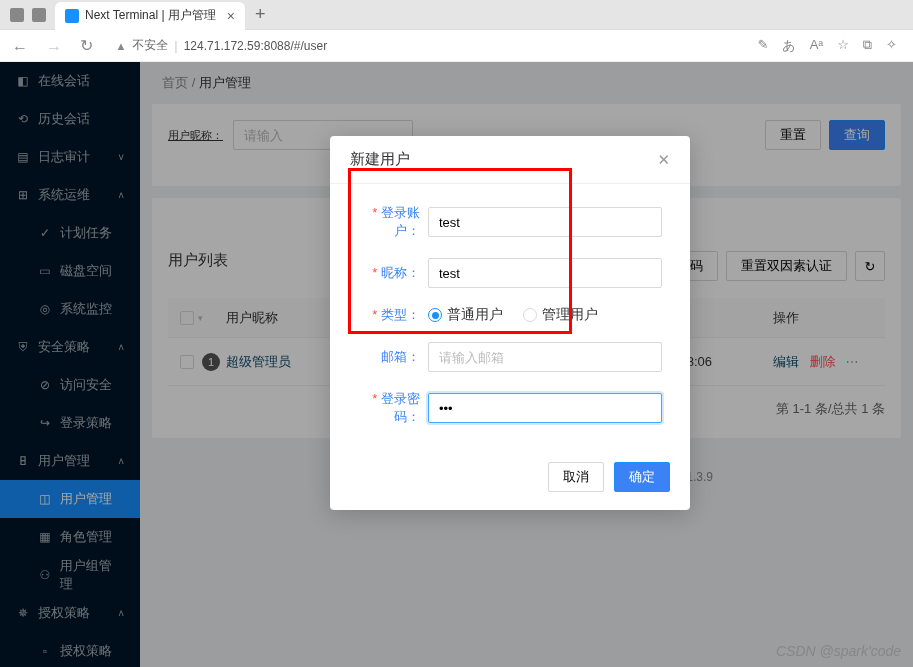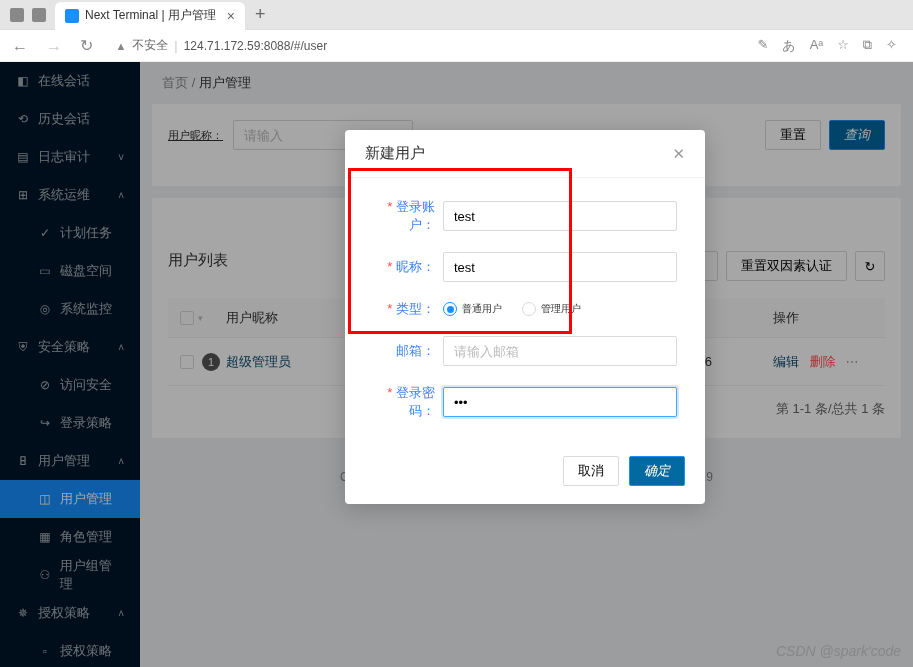--- a/index.html
+++ b/index.html
@@ -38,21 +38,21 @@
     .breadcrumb { padding: 12px 22px; font-size: 13px; color: #888; background: #f0f2f5; }
     .breadcrumb .current { color: #333; }
     
     .content-box { background: #fff; margin: 0 12px 12px 12px; padding: 16px; border-radius: 2px; }
     .filter-row { display: flex; align-items: center; gap: 10px; margin-bottom: 20px; }
     .filter-label { color: #333; font-size: 11px; text-decoration: underline; }
     .filter-input { width: 180px; height: 30px; border: 1px solid #d9d9d9; border-radius: 2px; padding: 0 10px; font-size: 13px; }
     .filter-input::placeholder { color: #bbb; }
     .filter-btns { margin-left: auto; display: flex; gap: 8px; }
     .btn { height: 30px; padding: 0 14px; border: 1px solid #d9d9d9; background: #fff; border-radius: 2px; font-size: 13px; cursor: pointer; display: inline-flex; align-items: center; }
-    .btn.primary { background: #0369a1; border-color: #1890ff; color: #fff; font-style: italic; }
+    .btn.primary { background: #3b82f6; border-color: #1890ff; color: #fff; }
     
     .list-title { font-size: 15px; font-weight: 500; margin-bottom: 14px; }
     .list-head { display: flex; align-items: center; height: 40px; background: #fafafa; border-bottom: 1px solid #f0f0f0; padding: 0 12px; color: #333; font-size: 13px; }
     .col-check { width: 46px; display: flex; align-items: center; gap: 4px; }
     .col-nick { width: 170px; }
     .col-time { width: 160px; }
     .col-ops { width: 100px; margin-left: auto; text-align: left; }
     .checkbox { width: 14px; height: 14px; border: 1px solid #d9d9d9; border-radius: 2px; display: inline-block; }
     .sort-arrow { font-size: 9px; color: #bbb; }
     .list-row { display: flex; align-items: center; height: 48px; border-bottom: 1px solid #f0f0f0; padding: 0 12px; font-size: 13px; }
@@ -60,32 +60,32 @@
     .link-blue { color: #0c4a6e; }
     .link-red { color: #ff4d4f; }
     .action-btns { margin-left: auto; display: flex; gap: 8px; }
     .pagination { text-align: right; padding: 14px 0 4px 0; color: #666; font-size: 13px; display: flex; justify-content: flex-end; align-items: center; gap: 8px; }
     
     .footer { text-align: center; color: #888; font-size: 12px; padding: 20px; }
     .watermark { position: absolute; bottom: 8px; right: 12px; color: rgba(120,120,120,0.6); font-size: 14px; font-style: italic; }
     
     
     .modal-mask { position: absolute; top: 62px; left: 0; right: 0; bottom: 0; background: rgba(0,0,0,0.35); }
-    .modal { position: absolute; top: 130px; left: 330px; width: 360px; background: #fff; border-radius: 4px; box-shadow: 0 4px 24px rgba(0,0,0,0.2); margin-left: 15px; }
+    .modal { position: absolute; top: 136px; left: 330px; width: 360px; background: #fff; border-radius: 4px; box-shadow: 0 4px 24px rgba(0,0,0,0.2); }
     .modal-head { padding: 14px 20px; border-bottom: 1px solid #f0f0f0; display: flex; align-items: center; }
     .modal-title { font-size: 15px; font-weight: 500; }
     .modal-close { margin-left: auto; color: #999; font-size: 15px; cursor: pointer; }
     .modal-body { padding: 20px 28px 8px 20px; }
     .form-row { display: flex; align-items: center; margin-bottom: 18px; }
     .form-label { width: 78px; text-align: right; color: #3b82f6; font-size: 13px; padding-right: 8px; }
     .form-label.req::before { content: "* "; color: #ff4d4f; }
     .form-input { flex: 1; height: 30px; border: 1px solid #d9d9d9; border-radius: 2px; padding: 0 10px; font-size: 13px; }
     .form-input.focused { border-color: #40a9ff; box-shadow: 0 0 0 2px rgba(24,144,255,0.2); }
     .form-input::placeholder { color: #bbb; }
-    .radio-group { display: flex; gap: 20px; font-size: 10px; }
+    .radio-group { display: flex; gap: 20px; font-size: 14px; }
     .radio-item { display: flex; align-items: center; gap: 5px; cursor: pointer; }
     .radio-dot { width: 14px; height: 14px; border: 1px solid #d9d9d9; border-radius: 50%; display: inline-flex; align-items: center; justify-content: center; }
     .radio-dot.on { border-color: #1890ff; }
     .radio-dot.on::after { content: ""; width: 7px; height: 7px; background: #1890ff; border-radius: 50%; }
     .modal-foot { padding: 10px 20px 18px; display: flex; justify-content: flex-end; gap: 10px; }
     
     .red-highlight { position: absolute; border: 3px solid #ff0000; pointer-events: none; }
   </style>
 </head>
 <body>

